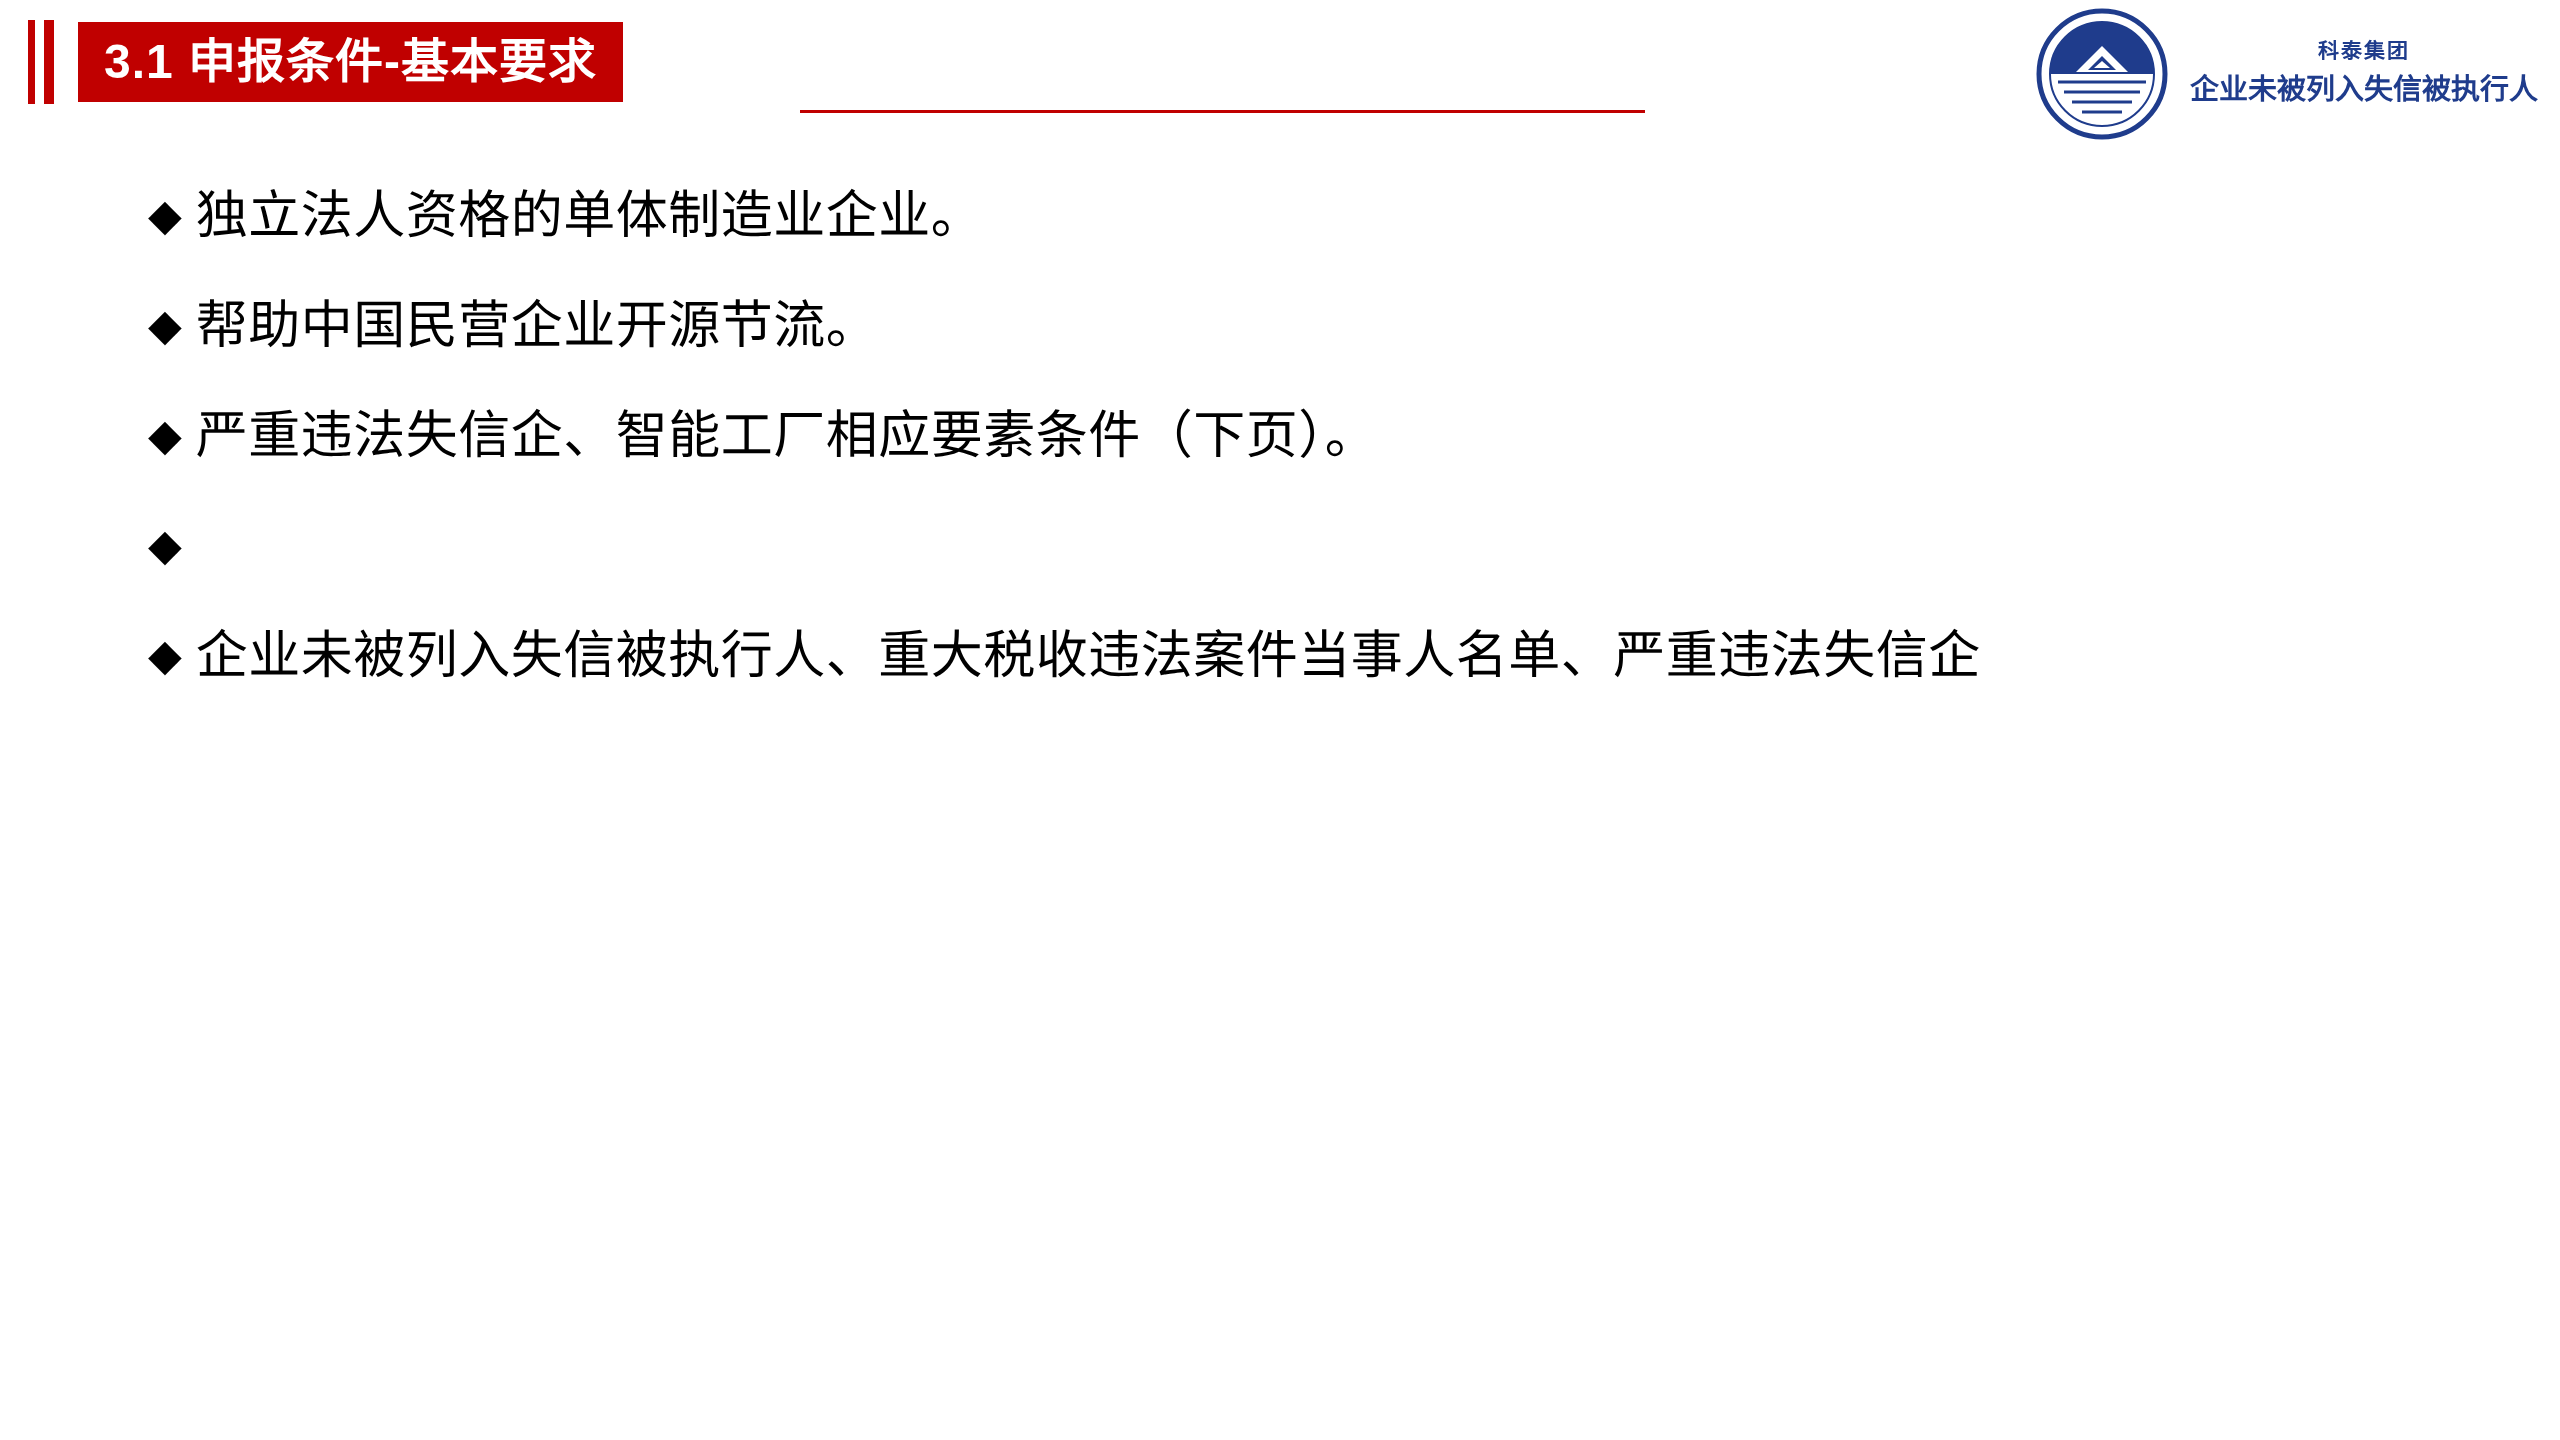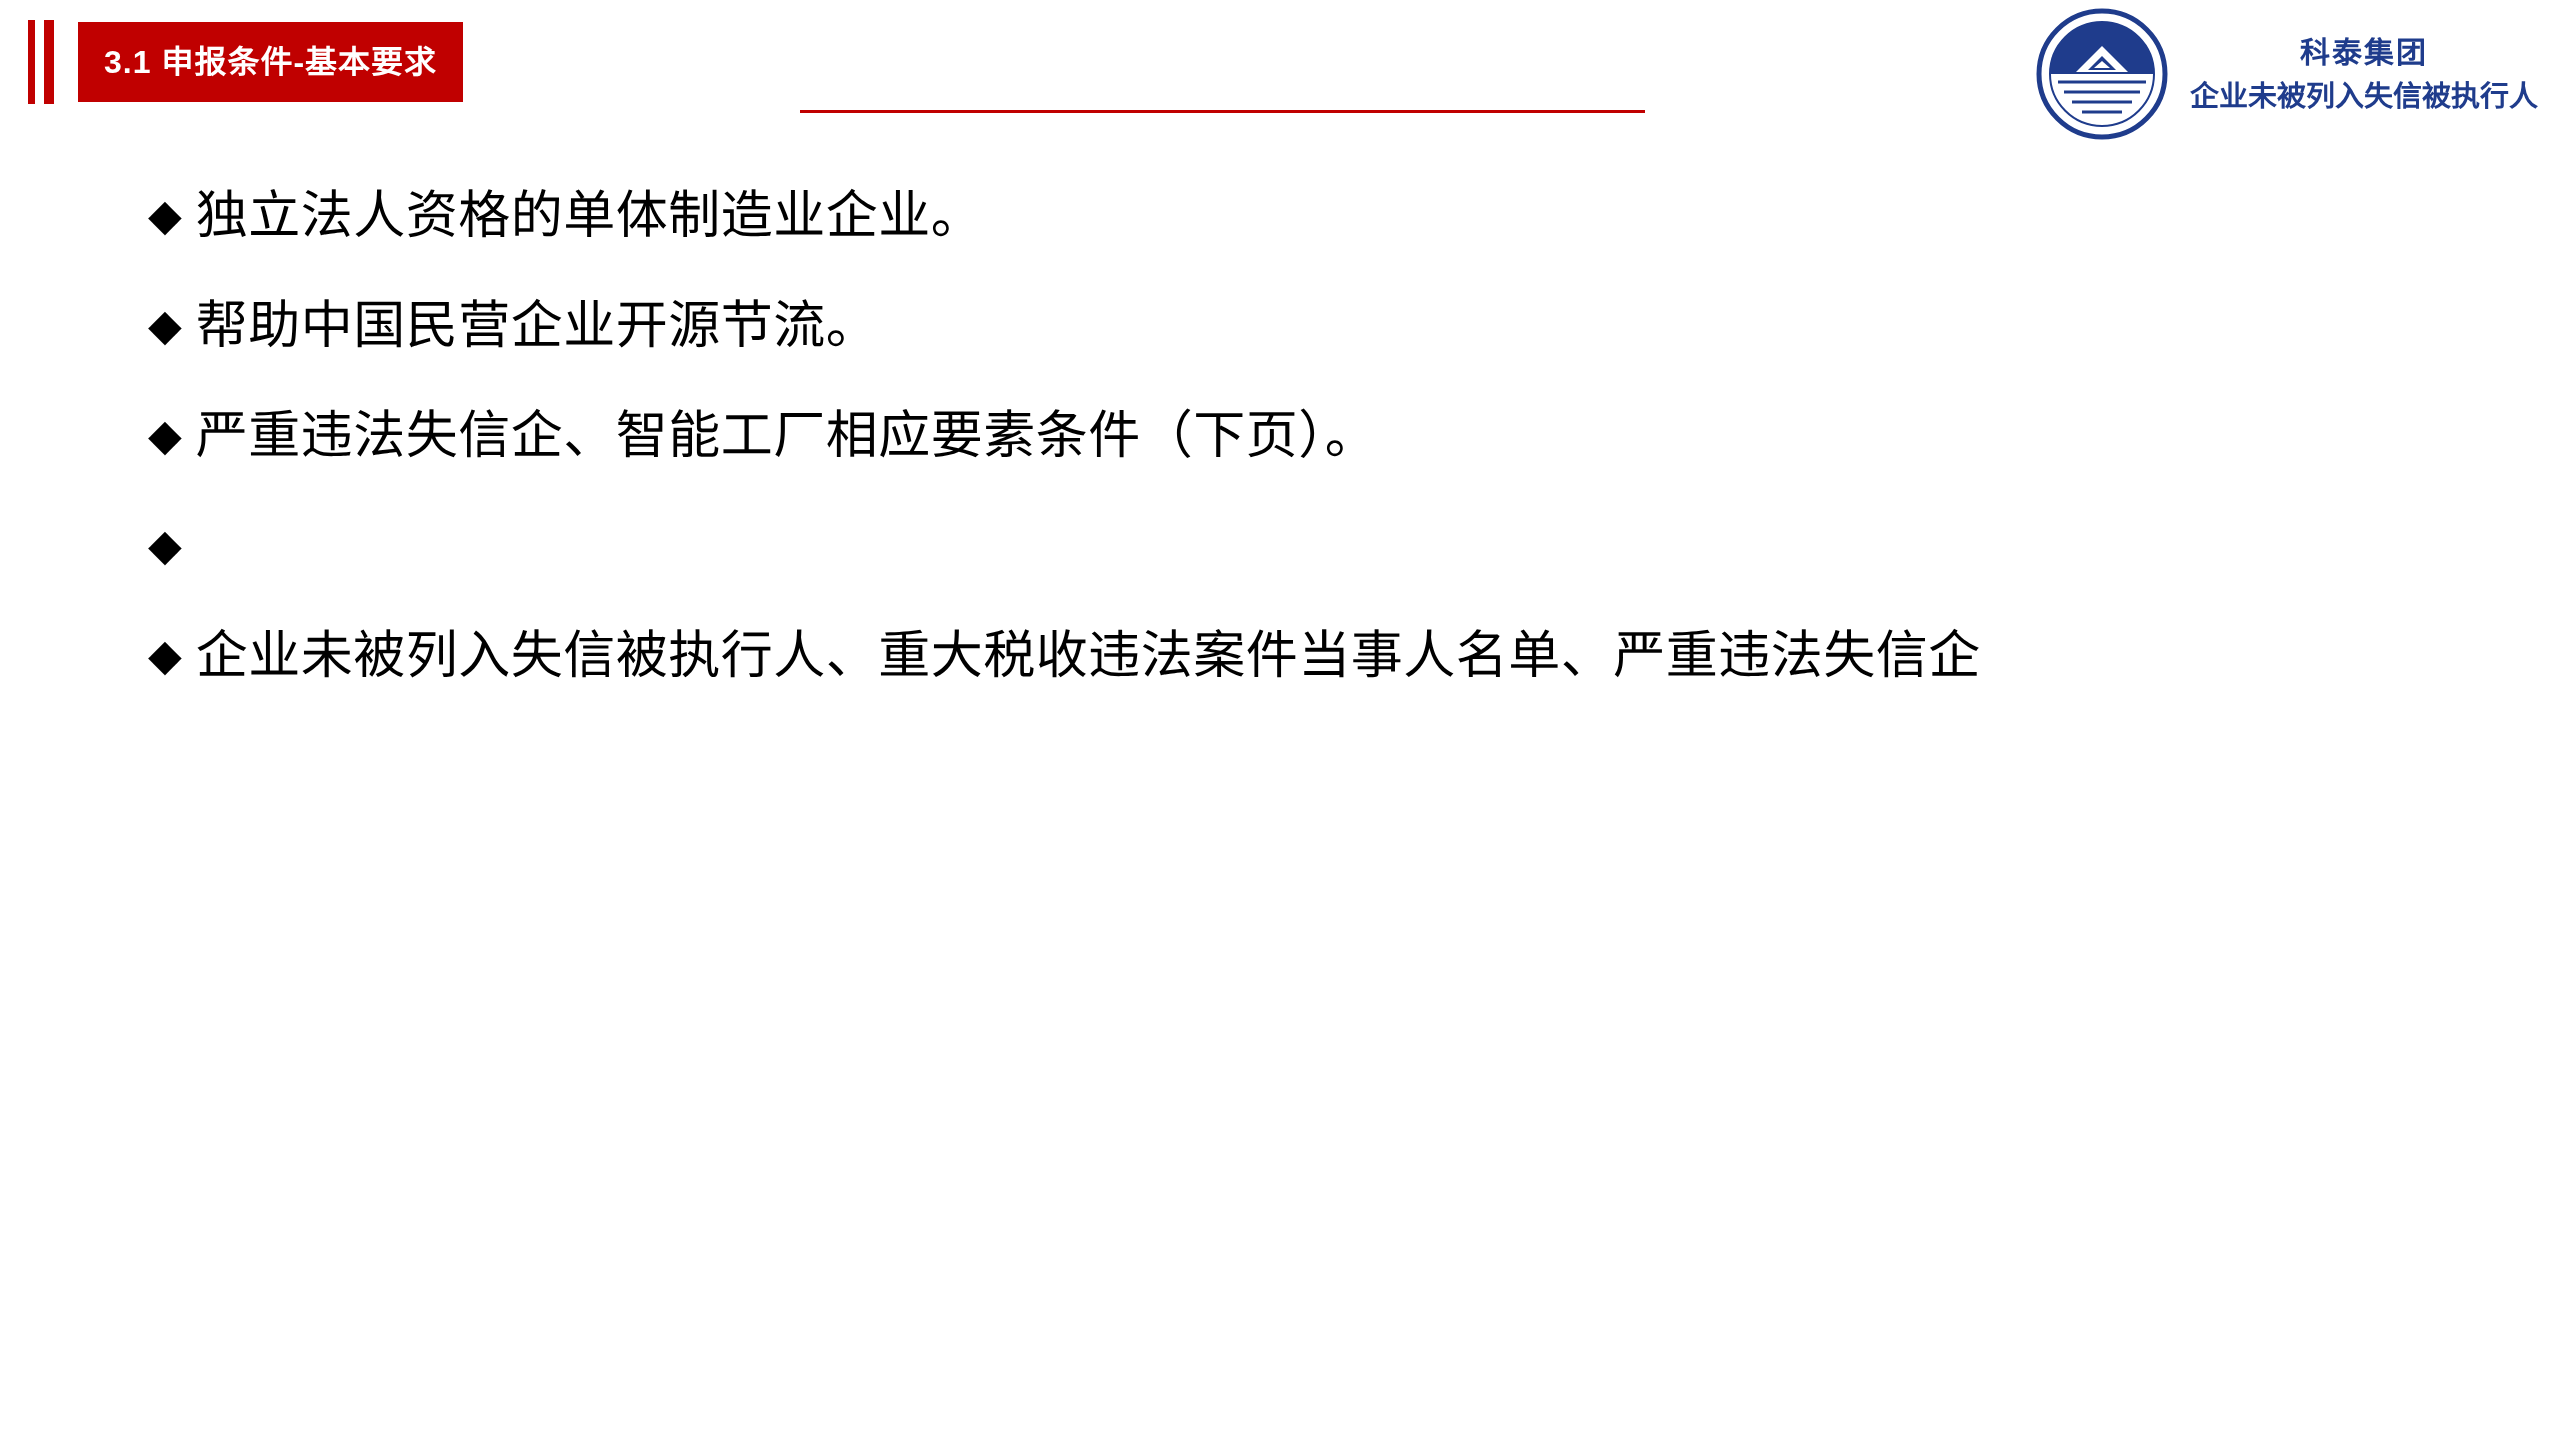--- a/index.html
+++ b/index.html
@@ -47,21 +47,21 @@
     top: 22px;
     height: 80px;
     background: #c00000;
     padding: 0 26px 0 26px;
     display: flex;
     align-items: center;
     box-sizing: border-box;
   }
   .title-box .title-text {
     color: #ffffff;
-    font-size: 32px;
+    font-size: 48px;
     font-weight: bold;
     letter-spacing: 1px;
     white-space: nowrap;
     line-height: 1;
   }
 
   .header-rule {
     position: absolute;
     left: 800px;
     top: 110px;
@@ -85,22 +85,23 @@
     height: 132px;
     flex: 0 0 auto;
   }
   .logo-text {
     text-align: center;
     color: #1f3c8c;
     font-weight: bold;
     line-height: 1.45;
   }
   .logo-text .line1 {
-    font-size: 30px;
+    font-size: 21px;
     letter-spacing: 2px;
+    font-family: Liberation Mono, monospace;
   }
   .logo-text .line2 {
     font-size: 29px;
     letter-spacing: 0px;
     white-space: nowrap;
   }
 
   
   .content {
     position: absolute;

